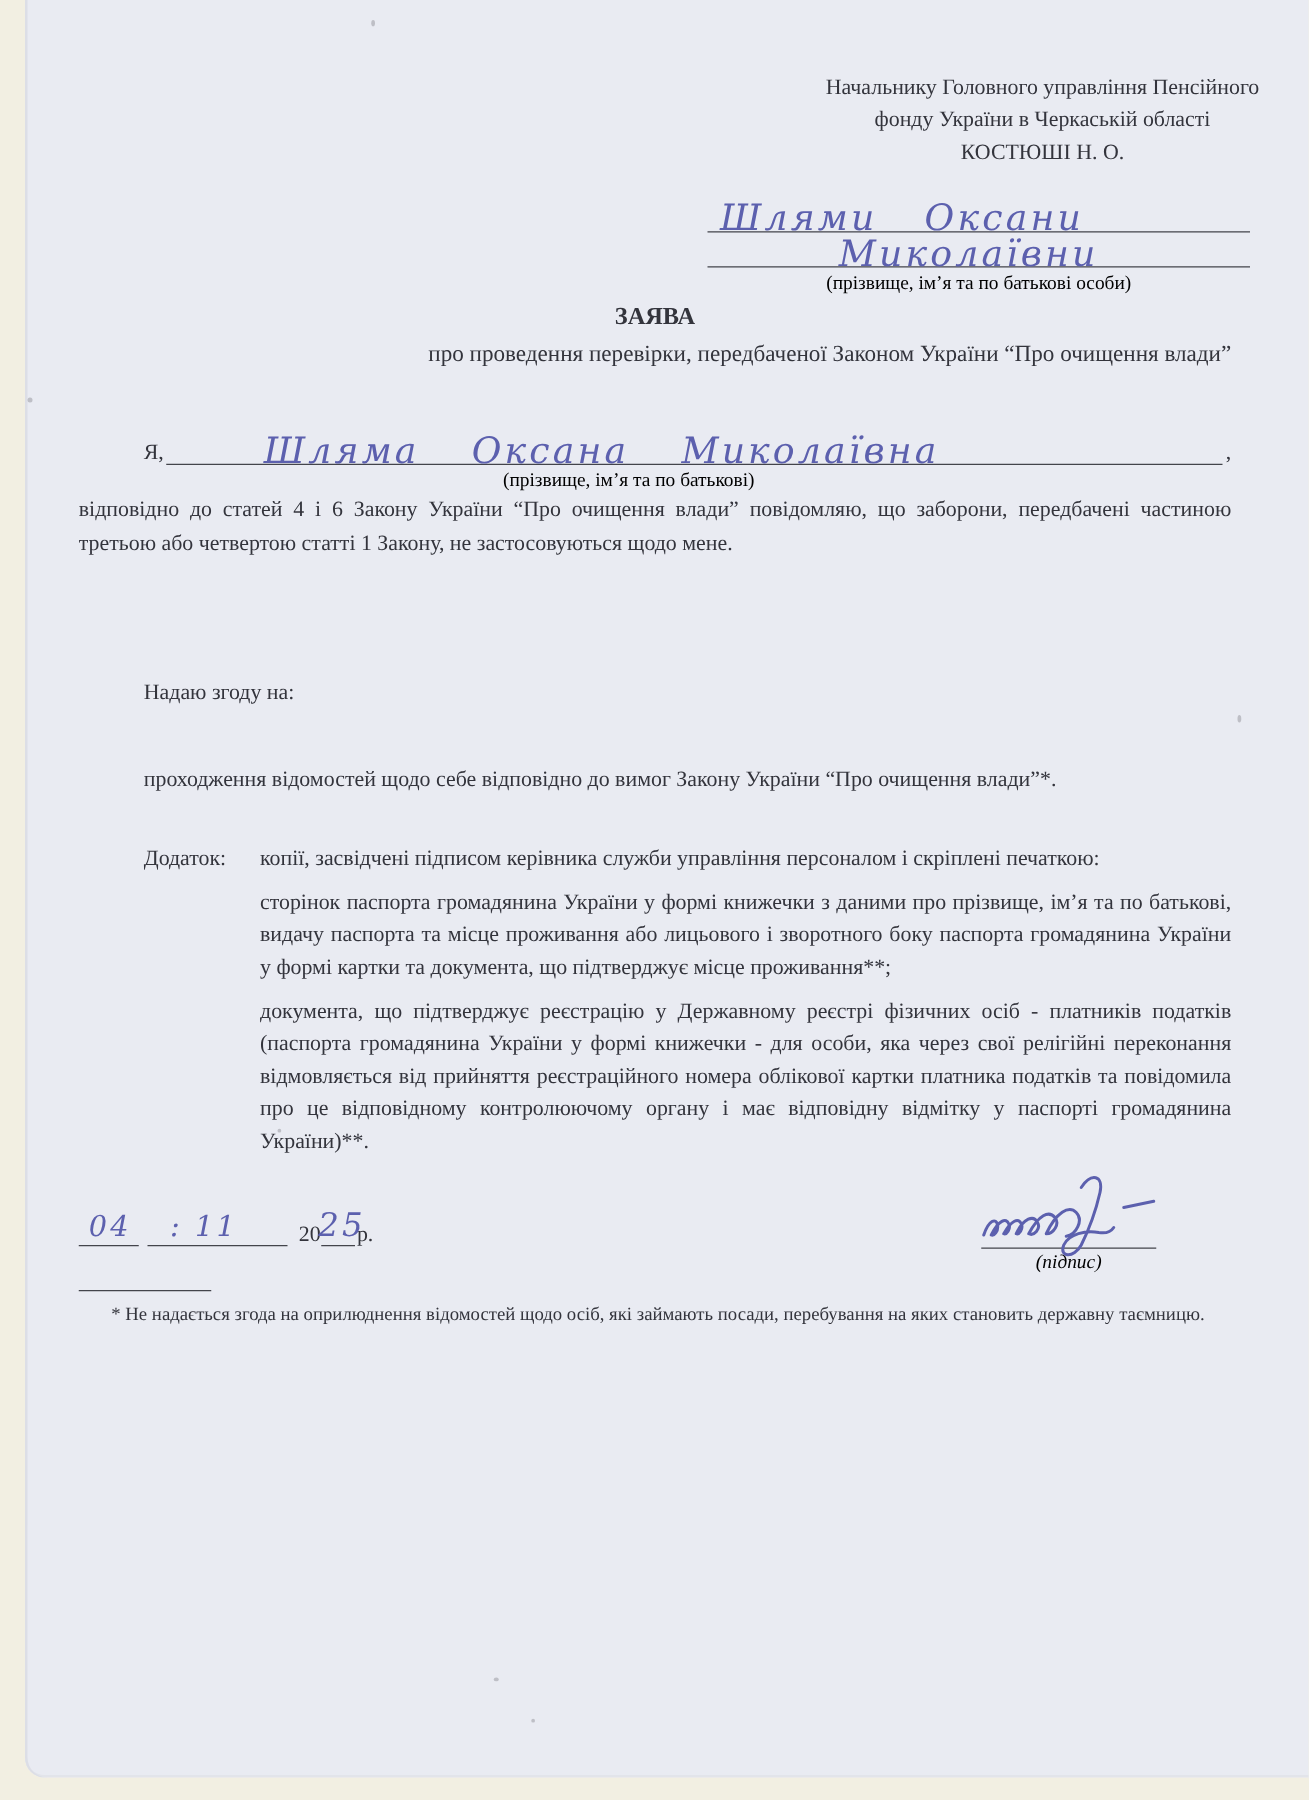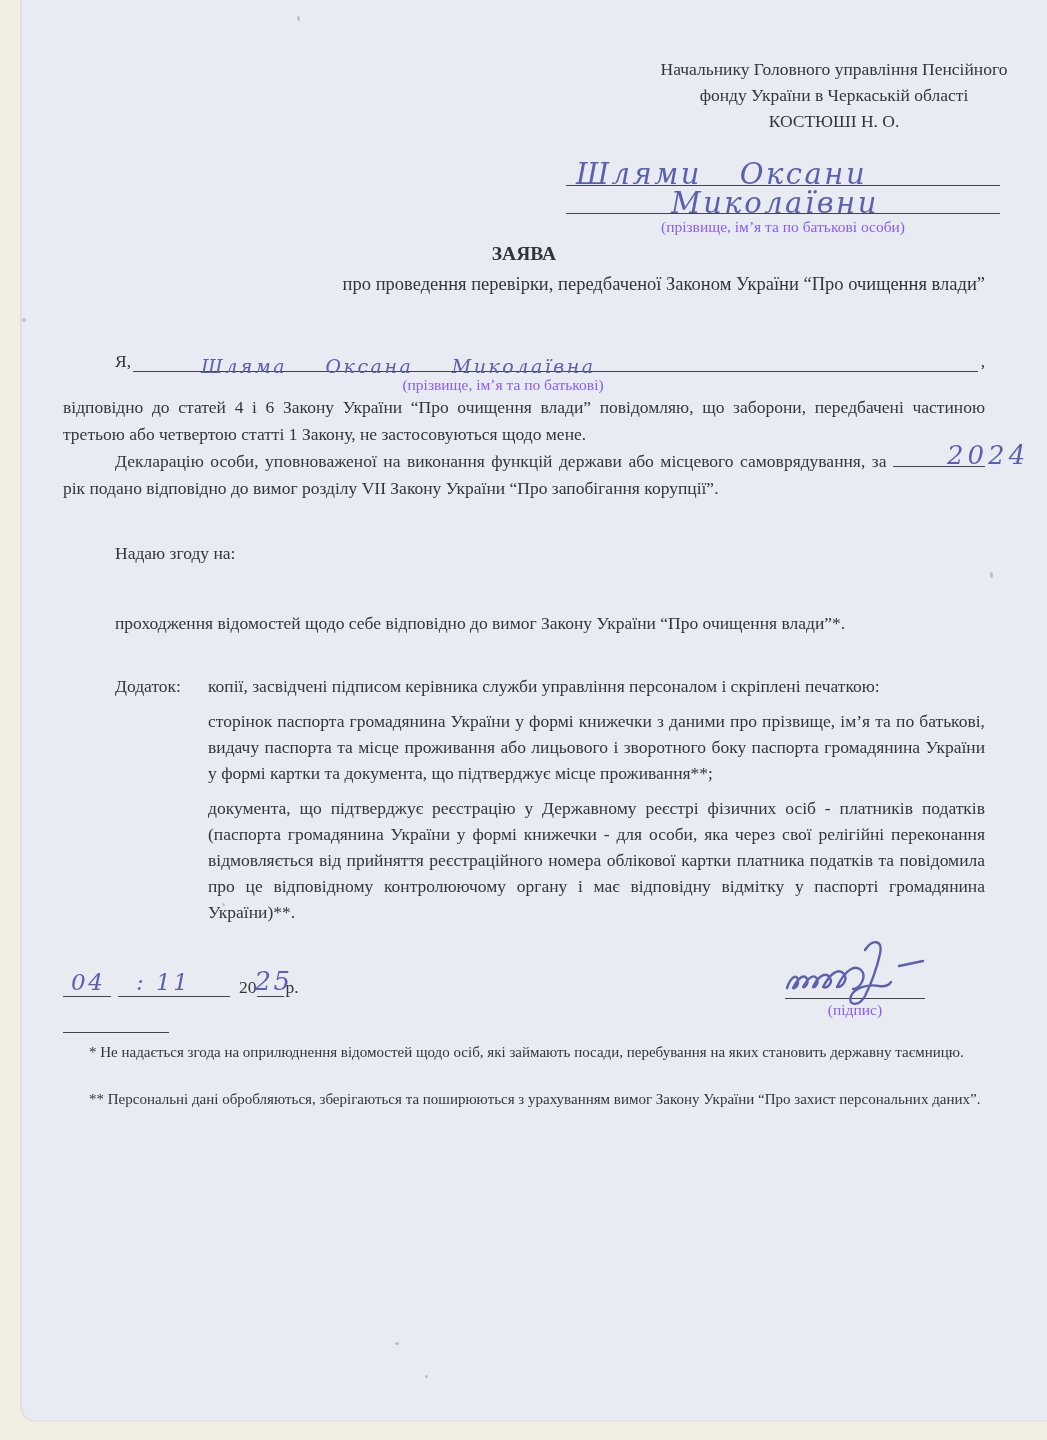--- a/index.html
+++ b/index.html
@@ -12,21 +12,21 @@
   .paper{
     position:absolute;left:20px;top:0;width:1027px;height:1422px;
     background:#e9ebf2;
     border-bottom-left-radius:16px;
     box-shadow:inset 2px 0 0 #dcdee6, inset 0 -2px 0 #e2e4ea;
   }
   .content{position:absolute;left:43px;top:0;width:922px;height:100%;}
   .abs{position:absolute;}
   
   .body-text{font-size:17.5px;line-height:27px;text-align:justify;}
-  .caption{font-size:15.5px;color:#8b5cf6;text-align:center;}
+  .caption{font-size:15.5px;color:#000000;text-align:center;}
   
   .hw{
     font-family:"DejaVu Serif",serif;font-style:italic;
     color:#5c60ae;letter-spacing:2.5px;white-space:nowrap;
   }
   .uline{border-bottom:1.6px solid #43444b;}
   
   .recipient{left:508px;top:56px;width:452px;font-size:17.5px;line-height:26px;text-align:center;margin-left:37px;}
   
   .hw-top{left:503px;top:146px;width:434px;}
@@ -35,21 +35,21 @@
   .hw-line2{height:27px;position:relative;}
   .hw-line2 .hw{position:absolute;left:105px;bottom:-7px;font-size:29px;}
   .hw-top .caption{margin-top:4px;}
   
   .title{left:0;top:243px;width:922px;text-align:center;font-weight:bold;font-size:19.5px;}
   .subtitle{left:0;top:274px;width:922px;text-align:right;font-weight:normal;font-size:18.5px;}
   
   .ya-row{left:0;top:334px;width:922px;height:38px;display:flex;align-items:flex-end;}
   .ya-prefix{font-size:17.5px;padding:0 2px 0 52px;line-height:22px;}
   .ya-blank{flex:1;height:38px;position:relative;border-bottom:1.6px solid #43444b;}
-  .ya-blank .hw{position:absolute;left:68px;bottom:-6px;font-size:19px;word-spacing:30px;}
+  .ya-blank .hw{position:absolute;left:78px;bottom:-6px;font-size:29px;word-spacing:30px;}
   .ya-comma{font-size:17.5px;line-height:22px;padding-left:3px;}
   .ya-caption{left:0;top:376px;width:880px;}
   
   .p1{left:0;top:394px;width:922px;}
   .p2{left:0;top:448px;width:922px;text-indent:52px;}
   .blank-year{display:inline-block;width:92px;height:18px;border-bottom:1.6px solid #43444b;position:relative;vertical-align:baseline;}
   .blank-year .hw{position:absolute;left:2px;bottom:-3px;font-size:26px;letter-spacing:4px;}
   .consent-intro{left:0;top:540px;width:922px;text-indent:52px;}
   .consent-1{left:0;top:576px;width:922px;text-indent:52px;}
   .consent-2{left:0;top:610px;width:922px;text-indent:52px;}
@@ -65,21 +65,21 @@
   .blank-day .hw{position:absolute;left:8px;bottom:1px;font-size:23px;}
   .blank-month{display:inline-block;width:112px;height:20px;border-bottom:1.6px solid #43444b;position:relative;margin-right:9px;}
   .blank-month .hw{position:absolute;left:18px;bottom:1px;font-size:23px;}
   .year-printed{line-height:20px;}
   .blank-yr2{display:inline-block;width:27px;height:20px;border-bottom:1.6px solid #43444b;position:relative;}
   .blank-yr2 .hw{position:absolute;left:-2px;bottom:0;font-size:26px;}
   .date-suffix{line-height:20px;padding-left:2px;}
   .sig-group{position:absolute;right:60px;bottom:0;width:140px;text-align:center;}
   .sig-line{position:relative;height:46px;border-bottom:1.4px solid #43444b;}
   .sig-scribble{position:absolute;left:-4px;bottom:-16px;}
-  .sig-caption{margin-top:2px;}
+  .sig-caption{margin-top:2px;font-style:italic;}
   
   .foot-rule{left:0;top:1032px;width:106px;border-top:1.6px solid #43444b;height:0;}
   .footnote{font-size:15px;line-height:23px;text-align:justify;text-indent:26px;}
   .f1{left:0;top:1041px;width:922px;}
   .f2{left:0;top:1088px;width:922px;}
   
   .speck{position:absolute;background:#9a9aa2;border-radius:50%;opacity:.55;}
 </style>
 </head>
 <body>
@@ -110,27 +110,20 @@
       <span class="ya-prefix">Я,</span>
       <span class="ya-blank">
         <span class="hw">Шляма Оксана Миколаївна</span>
       </span>
       <span class="ya-comma">,</span>
     </div>
     <div class="abs caption ya-caption">(прізвище, ім’я та по батькові)</div>
 
     <div class="abs body-text p1">відповідно до статей 4 і 6 Закону України “Про очищення влади” повідомляю, що заборони, передбачені частиною третьою або четвертою статті 1 Закону, не застосовуються щодо мене.</div>
 
-    <div class="abs body-text p2">
-      <span>Декларацію особи, уповноваженої на виконання функцій держави або місцевого самоврядування, за</span>
-      <span class="blank-year">
-        <span class="hw">2024</span>
-      </span>
-      <span>рік подано відповідно до вимог розділу VII Закону України “Про запобігання корупції”.</span>
-    </div>
 
     <div class="abs body-text consent-intro">Надаю згоду на:</div>
     <div class="abs body-text consent-2">проходження відомостей щодо себе відповідно до вимог Закону України “Про очищення влади”*.</div>
 
     <div class="abs attach">
       <div class="attach-label">Додаток:</div>
       <div class="attach-body">
         <p>копії, засвідчені підписом керівника служби управління персоналом і скріплені печаткою:</p>
         <p>сторінок паспорта громадянина України у формі книжечки з даними про прізвище, ім’я та по батькові, видачу паспорта та місце проживання або лицьового і зворотного боку паспорта громадянина України у формі картки та документа, що підтверджує місце проживання**;</p>
         <p>документа, що підтверджує реєстрацію у Державному реєстрі фізичних осіб - платників податків (паспорта громадянина України у формі книжечки - для особи, яка через свої релігійні переконання відмовляється від прийняття реєстраційного номера облікової картки платника податків та повідомила про це відповідному контролюючому органу і має відповідну відмітку у паспорті громадянина України)**.</p>
@@ -160,21 +153,20 @@
               <path d="M118 30 L142 25"></path>
             </g>
           </svg>
         </div>
         <div class="caption sig-caption">(підпис)</div>
       </div>
     </div>
 
     <div class="abs foot-rule"></div>
     <div class="abs footnote f1">* Не надається згода на оприлюднення відомостей щодо осіб, які займають посади, перебування на яких становить державну таємницю.</div>
-    <div class="abs footnote f2">** Персональні дані обробляються, зберігаються та поширюються з урахуванням вимог Закону України “Про захист персональних даних”.</div>
 
   </div>
 
   <div class="speck" style="left:277px;top:16px;width:3px;height:5px;"></div>
   <div class="speck" style="left:2px;top:318px;width:4px;height:4px;"></div>
   <div class="speck" style="left:970px;top:572px;width:3px;height:6px;"></div>
   <div class="speck" style="left:202px;top:903px;width:3px;height:3px;"></div>
   <div class="speck" style="left:375px;top:1342px;width:4px;height:3px;"></div>
   <div class="speck" style="left:405px;top:1375px;width:3px;height:3px;"></div>
 </div>

